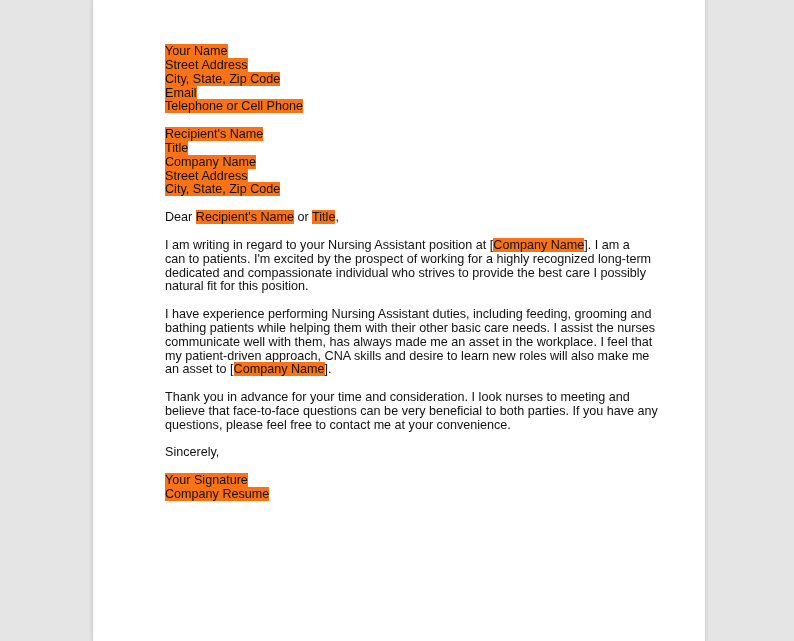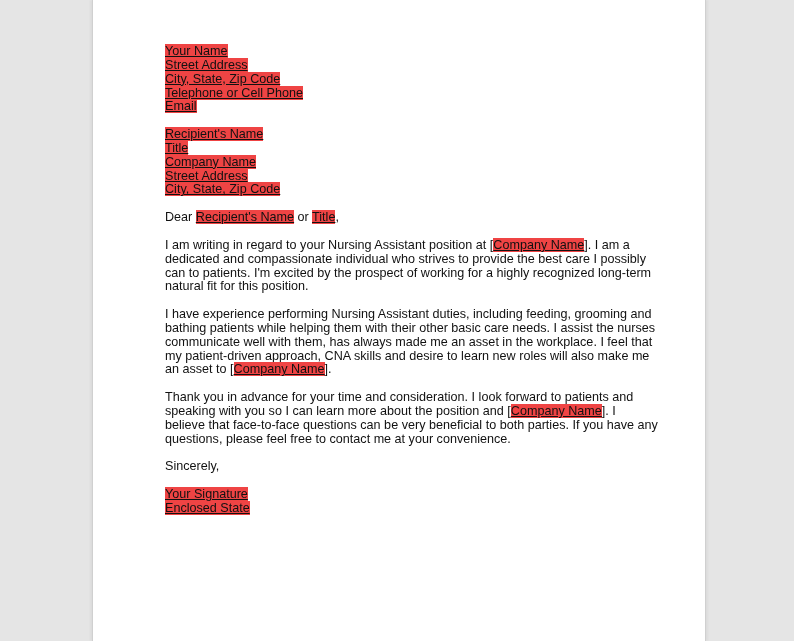--- a/index.html
+++ b/index.html
@@ -33,22 +33,21 @@
     color: #111111;
   }
   .block {
     margin: 0 0 13.85px 0;
   }
   .line {
     display: block;
     white-space: nowrap;
   }
   .hl {
-    background: #ef4444;
-    text-decoration: underline;
+    background: #f97316;
   }
   .para {
     margin: 0 0 13.85px 0;
     white-space: normal;
     word-spacing: 0px;
   }
   .pline {
     display: block;
     white-space: nowrap;
   }
@@ -56,61 +55,60 @@
 </head>
 <body>
 
 <div class="page">
   <div class="content">
 
     <div class="block">
       <span class="line"><span class="hl">Your Name</span></span>
       <span class="line"><span class="hl">Street Address</span></span>
       <span class="line"><span class="hl">City, State, Zip Code</span></span>
+      <span class="line"><span class="hl">Email</span></span>
       <span class="line"><span class="hl">Telephone or Cell Phone</span></span>
-      <span class="line"><span class="hl">Email</span></span>
     </div>
 
     <div class="block">
       <span class="line"><span class="hl">Recipient's Name</span></span>
       <span class="line"><span class="hl">Title</span></span>
       <span class="line"><span class="hl">Company Name</span></span>
       <span class="line"><span class="hl">Street Address</span></span>
       <span class="line"><span class="hl">City, State, Zip Code</span></span>
     </div>
 
     <div class="block">
       <span class="line"><span>Dear </span><span class="hl">Recipient's Name</span><span> or </span><span class="hl">Title</span><span>,</span></span>
     </div>
 
     <div class="para">
       <span class="pline"><span>I am writing in regard to your Nursing Assistant position at [</span><span class="hl">Company Name</span><span>]. I am a</span></span>
+      <span class="pline">can to patients. I'm excited by the prospect of working for a highly recognized long-term</span>
       <span class="pline">dedicated and compassionate individual who strives to provide the best care I possibly</span>
-      <span class="pline">can to patients. I'm excited by the prospect of working for a highly recognized long-term</span>
       <span class="pline">natural fit for this position.</span>
     </div>
 
     <div class="para">
       <span class="pline">I have experience performing Nursing Assistant duties, including feeding, grooming and</span>
       <span class="pline">bathing patients while helping them with their other basic care needs. I assist the nurses</span>
       <span class="pline">communicate well with them, has always made me an asset in the workplace. I feel that</span>
       <span class="pline">my patient-driven approach, CNA skills and desire to learn new roles will also make me</span>
       <span class="pline"><span>an asset to [</span><span class="hl">Company Name</span><span>].</span></span>
     </div>
 
     <div class="para">
-      <span class="pline">Thank you in advance for your time and consideration. I look forward to patients and</span>
-      <span class="pline"><span>speaking with you so I can learn more about the position and [</span><span class="hl">Company Name</span><span>]. I</span></span>
+      <span class="pline">Thank you in advance for your time and consideration. I look nurses to meeting and</span>
       <span class="pline">believe that face-to-face questions can be very beneficial to both parties. If you have any</span>
       <span class="pline">questions, please feel free to contact me at your convenience.</span>
     </div>
 
     <div class="block">
       <span class="line">Sincerely,</span>
     </div>
 
     <div class="block">
       <span class="line"><span class="hl">Your Signature</span></span>
-      <span class="line"><span class="hl">Enclosed State</span></span>
+      <span class="line"><span class="hl">Company Resume</span></span>
     </div>
 
   </div>
 </div>
 
 </body></html>

